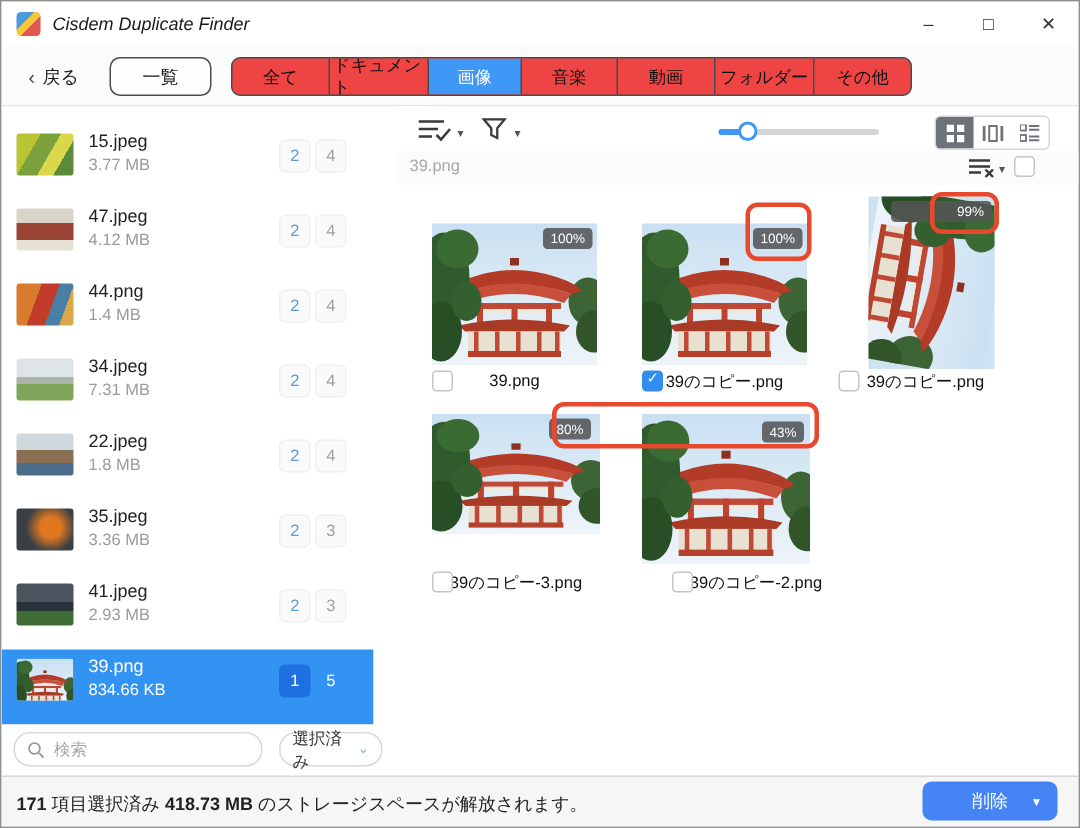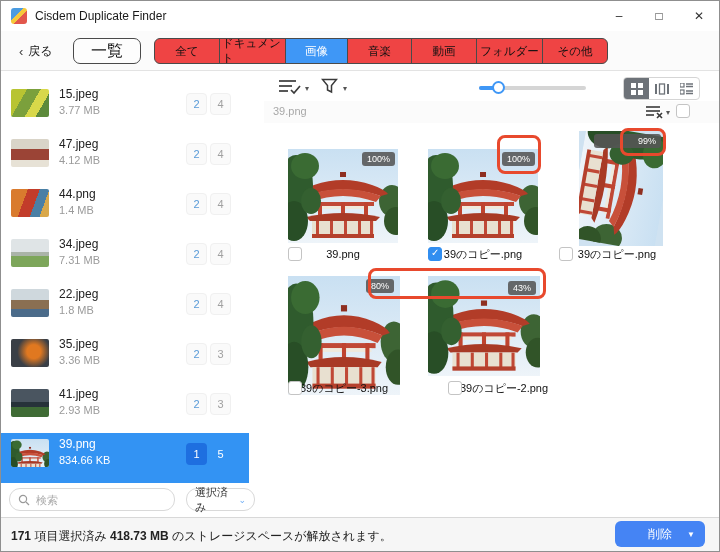--- a/index.html
+++ b/index.html
@@ -3,30 +3,30 @@
 <meta charset="utf-8">
 <style>
   * { margin:0; padding:0; box-sizing:border-box; }
   html,body { width:720px; height:552px; font-family:"Liberation Sans","DejaVu Sans",sans-serif; background:#fff; }
   #window { position:relative; width:720px; height:552px; border:1px solid #8f8f8f; background:#fff; overflow:hidden; }
 
   
   .titlebar { position:absolute; left:0; top:0; right:0; height:30px; background:#fff; display:flex; align-items:center; }
   .appicon { width:16px; height:16px; margin-left:10px; border-radius:3px;
     background:linear-gradient(135deg,#4a9be0 0 38%,#f5c83b 38% 58%,#e2574c 58% 100%); }
-  .apptitle { margin-left:8px; font-size:12px; color:#1a1a1a; }
+  .apptitle { margin-left:8px; font-size:12px; color:#1a1a1a;font-style:italic; }
   .wincontrols { position:absolute; right:0; top:0; height:30px; display:flex; }
   .winbtn { width:40px; height:30px; display:flex; align-items:center; justify-content:center; font-size:12px; color:#333; cursor:default; }
 
   
   .toolbar { position:absolute; left:0; top:30px; right:0; height:40px; background:#fbfbfb; border-bottom:1px solid #e3e3e3; }
   .backbtn { position:absolute; left:18px; top:12px; font-size:12px; color:#222; display:flex; gap:5px; align-items:center; }
   .backbtn .chev { font-size:13px; color:#444; }
   .listbtn { position:absolute; left:72px; top:7px; width:68px; height:26px; border:1px solid #4a4a4a; border-radius:7px;
-    background:#fdfdfd; font-size:16px; color:#111; display:flex; align-items:center; justify-content:center; }
+    background:#fdfdfd; font-size:12px; color:#111; display:flex; align-items:center; justify-content:center; }
   .tabs { position:absolute; left:153px; top:7px; height:26px; display:flex; border:1px solid #4a4a4a; border-radius:6px; overflow:hidden; background:#ef4444; }
   .tab { height:100%; display:flex; align-items:center; justify-content:center; font-size:11.5px; color:#111; border-right:1px solid #4a4a4a; padding:0 2px; }
   .tab:last-child { border-right:none; }
   .tab.active { background:#3f97f6; color:#fff; }
   .tab.w1{width:65px}.tab.w2{width:66px}.tab.w3{width:62px}.tab.w4{width:64px}.tab.w5{width:65px}.tab.w6{width:66px}.tab.w7{width:64px}
 
   
   .sidebar { position:absolute; left:0; top:70px; width:302px; bottom:34px; background:#fff; border-right:1px solid #e0e0e0; }
   .sidelist { position:absolute; left:0; top:0; width:248px; height:412px; overflow:hidden; padding-top:12px; }
   .siderow { position:relative; height:50px; width:248px; }
@@ -375,21 +375,21 @@
           <use href="#shrine"></use>
         </svg>
       <div class="badge" style="right:2px; top:3px;padding-left:44px;">99%</div>
     </div>
     <div class="redbox" style="left:356px; top:57px; width:46px; height:28px;"></div>
     <div class="cell-label" style="left:295px; top:175px; width:116px;">
       <div class="checkbox"></div>
       <div class="name">39のコピー.png</div>
     </div>
 
-    <div class="photo" style="left:24px; top:205px; width:112px; height:119px;">
+    <div class="photo" style="left:24px; top:205px; width:112px; height:80px;">
       <svg viewBox="0 0 110 94" preserveAspectRatio="none">
           <use href="#shrine"></use>
         </svg>
       <div class="badge" style="right:6px; top:3px;">80%</div>
     </div>
     <div class="cell-label" style="left:24px; top:309px; width:112px;">
       <div class="checkbox"></div>
       <div class="name">39のコピー-3.png</div>
     </div>
 

